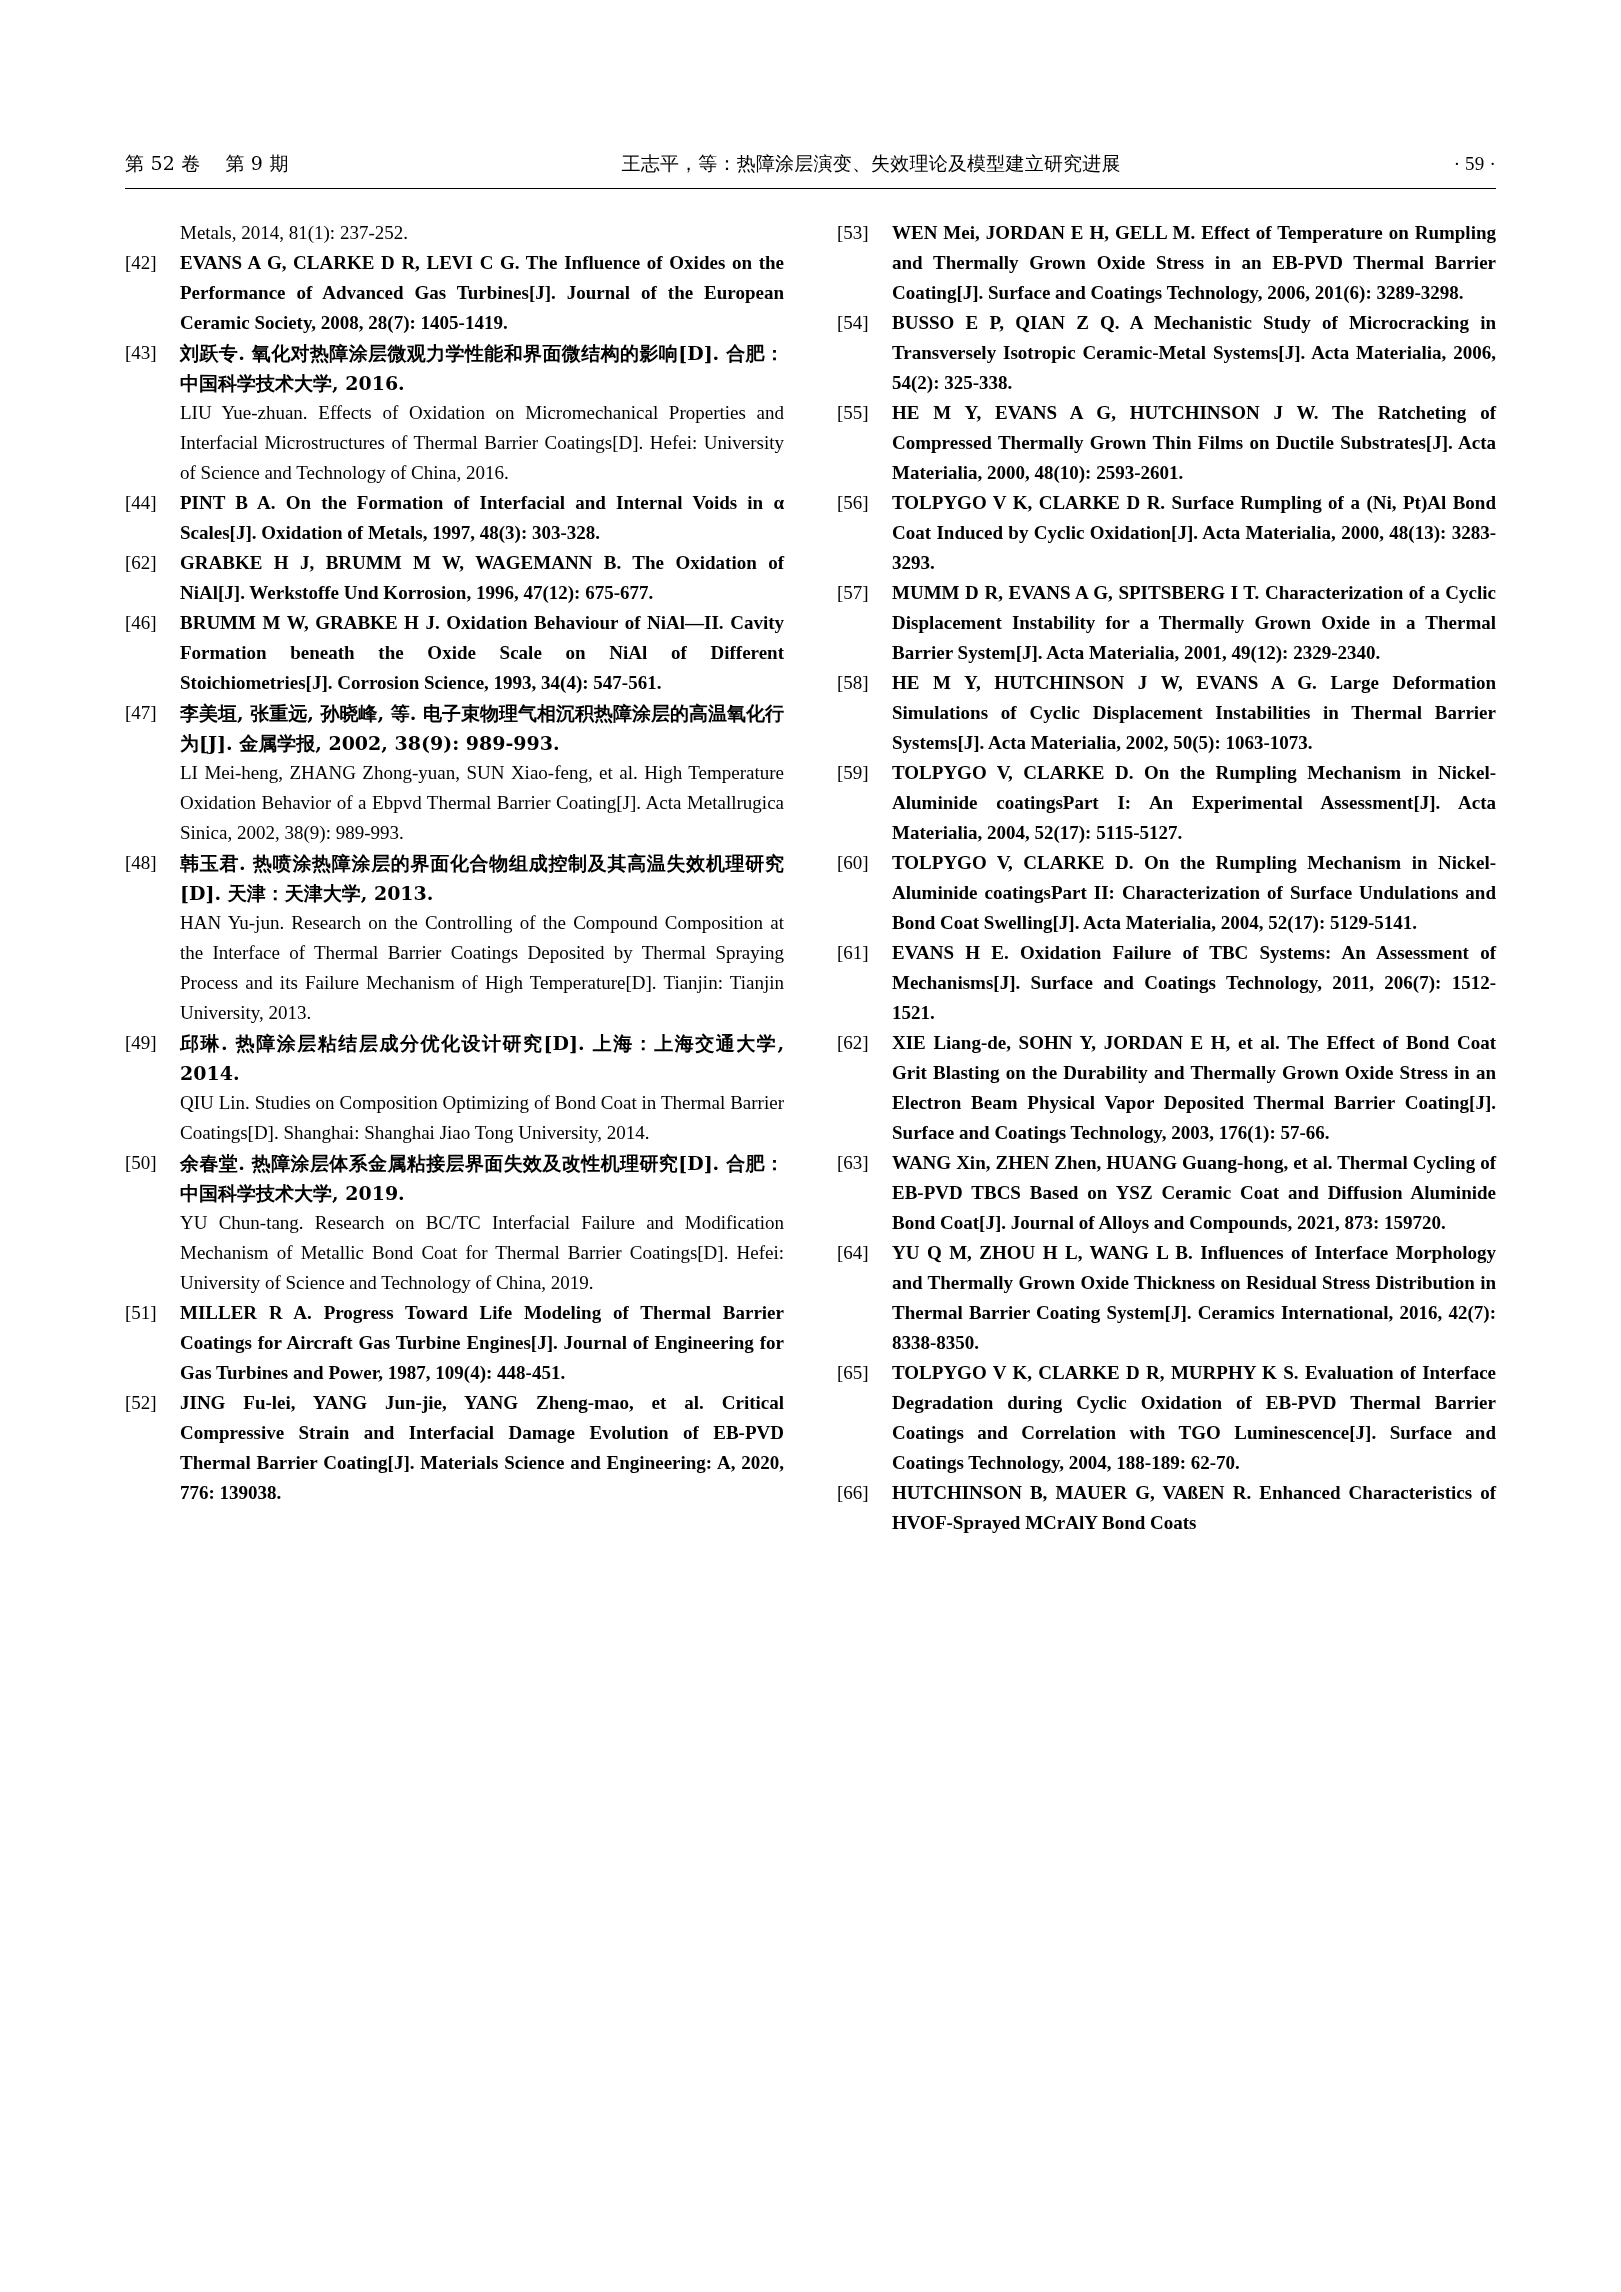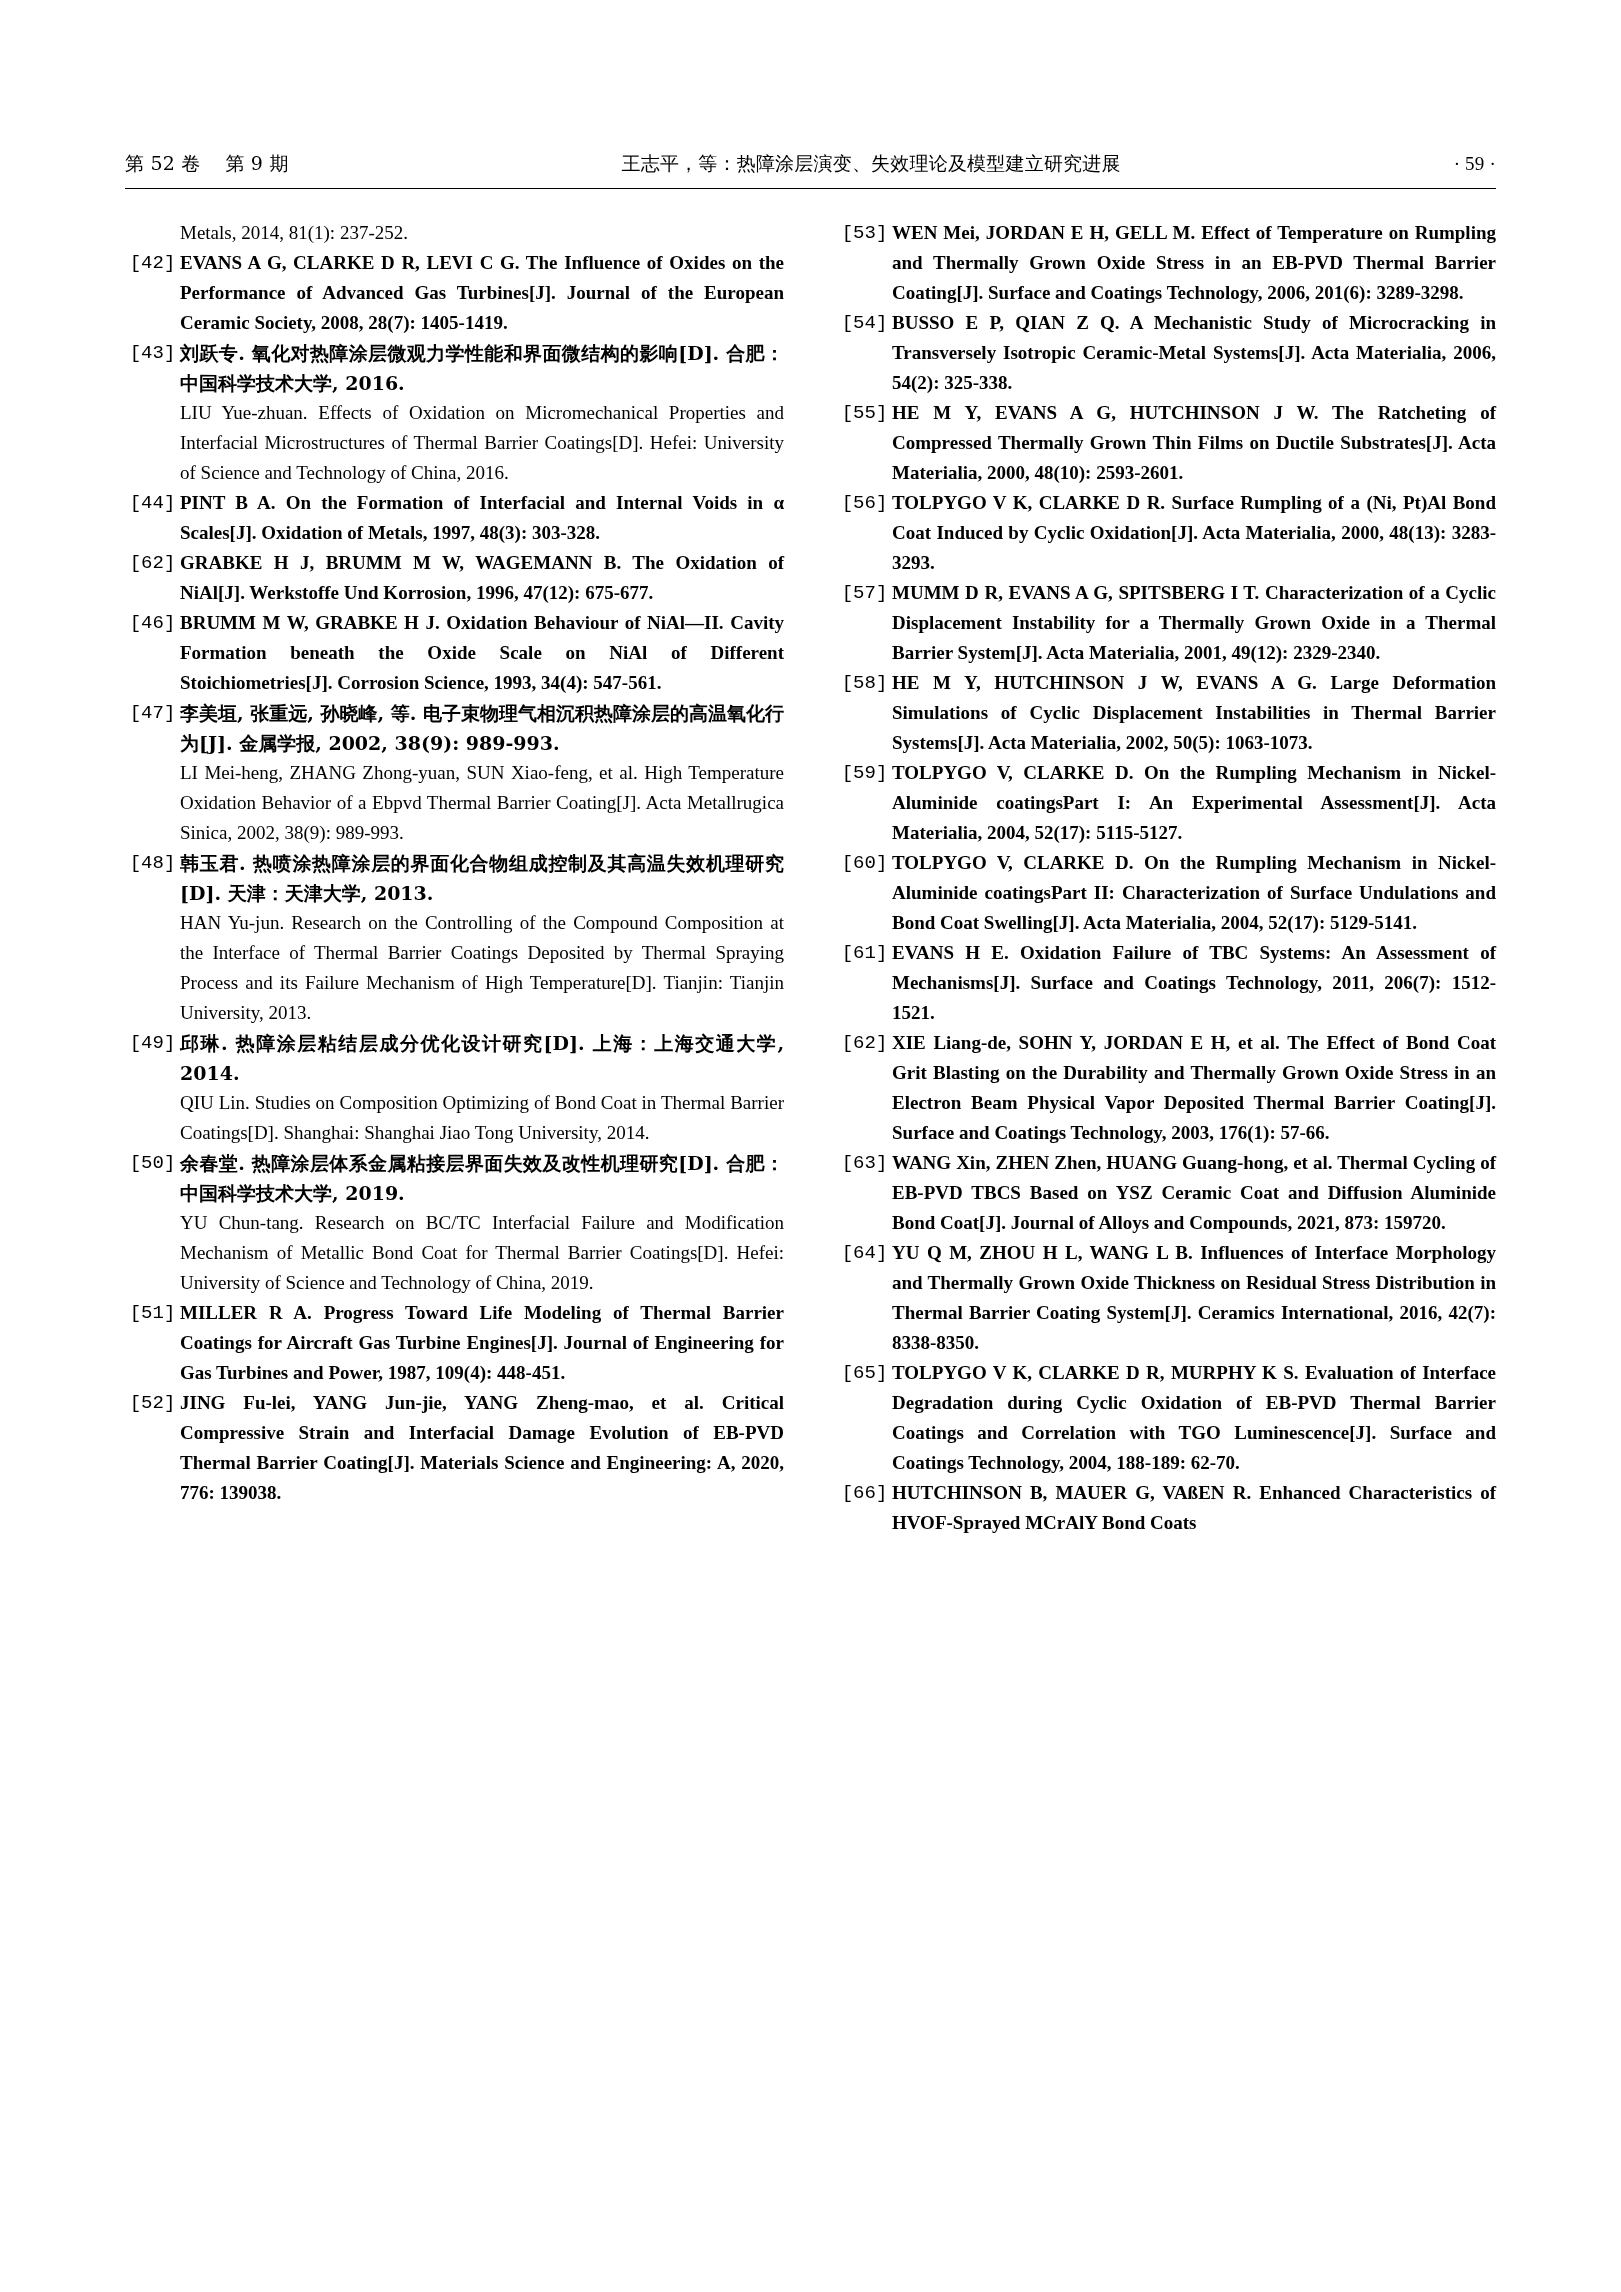--- a/index.html
+++ b/index.html
@@ -63,23 +63,22 @@
     line-height: 30px;
   }
   .ref {
     display: flex;
     align-items: flex-start;
     margin-bottom: 0;
   }
   .ref .num {
     width: 55px;
     flex: 0 0 55px;
-    text-align: center;
+    text-align: left;
     white-space: nowrap;
-    font-family: Liberation Mono, monospace;
   }
   .ref .body {
     flex: 1;
     text-align: justify;
     text-justify: inter-word;
     hyphens: none;
     font-weight: bold;
   }
   .cont {
     margin-left: 55px;

